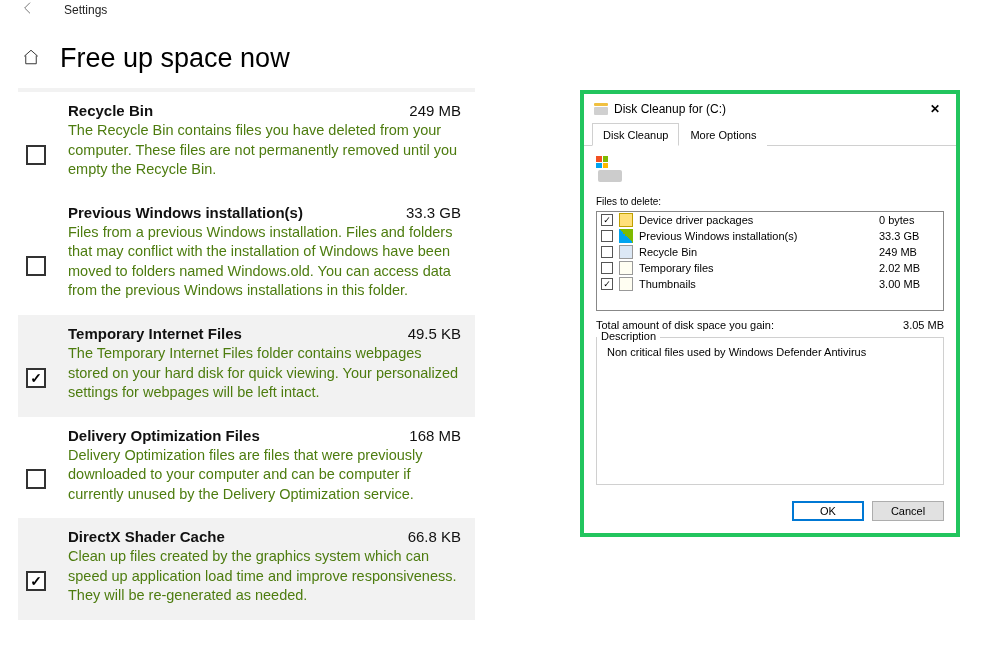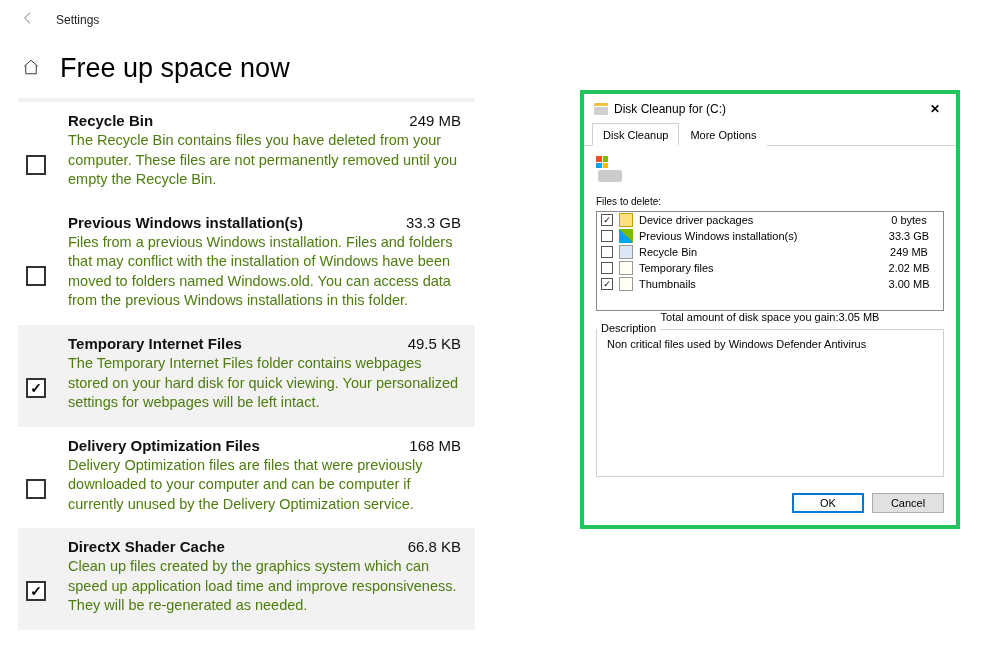--- a/index.html
+++ b/index.html
@@ -15,22 +15,22 @@
   
   .settings-page {
     position: absolute;
     left: 0;
     top: 0;
     width: 475px;
   }
   .header-row {
     display: flex;
     align-items: center;
-    padding: 10px 0 4px 20px;
-    gap: 20px;
+    padding: 0 0 4px 20px;
+    gap: 28px;
   }
   .back-arrow svg { width: 16px; height: 16px; stroke:#555; stroke-width:1.2; fill:none; }
   .header-label { font-size: 12px; color:#222; }
   .title-row {
     display:flex;
     align-items:center;
     gap: 20px;
     padding: 20px 0 14px 22px;
   }
   .home-icon svg { width:18px; height:18px; stroke:#333; stroke-width:1.3; fill:none; }
@@ -116,22 +116,22 @@
   .file-row { display:flex; align-items:center; gap:6px; padding:1px 4px; font-size:11px; }
   .cb { width:12px; height:12px; border:1px solid #555; display:inline-flex; align-items:center; justify-content:center; cursor:pointer; }
   .cb.checked::after { content:"✓"; font-size:9px; line-height:1; }
   .fi { width:14px; height:14px; display:inline-block; border:1px solid #999; background:#fffef2; }
   .fi.pkg  { background:#ffe07a; border-color:#c0a000;}
   .fi.win  { background:linear-gradient(45deg,#00a4ef 50%,#7fba00 50%); border:none;}
   .fi.bin  { background:#dce8f5; }
   .fi.tmp  { background:#fffef2; }
   .fi.thmb { background:#fffef2; }
   .file-name { flex:1; }
-  .file-size { width:60px; text-align:center; }
-  .total-row { display:flex; justify-content:center; font-size:11px; }
+  .file-size { width:60px; text-align:left; }
+  .total-row { display:flex; justify-content:space-between; margin-top:8px; font-size:11px; }
   .desc-group { border:1px solid #d0d0d0; margin-top:6px; padding:0; }
   .desc-legend { font-size:11px; padding:0 4px; margin-left:0; background:#fff; position:relative; top:-8px; display:inline-block;}
   .desc-body-inner { padding:0 10px 8px 10px; margin-top:-4px; }
   .desc-body-inner p { font-size:11px; min-height:130px; }
   .btn-row { display:flex; justify-content:flex-end; gap:8px; padding:8px 12px 12px; }
   .btn { min-width:72px; padding:3px 10px; font-size:11px; border:1px solid #adadad; background:#e1e1e1; cursor:pointer; }
   .btn.primary { border:1px solid #0078d4; box-shadow:0 0 0 1px #0078d4 inset; background:#fff; }
 </style>
 </head>
 <body>

